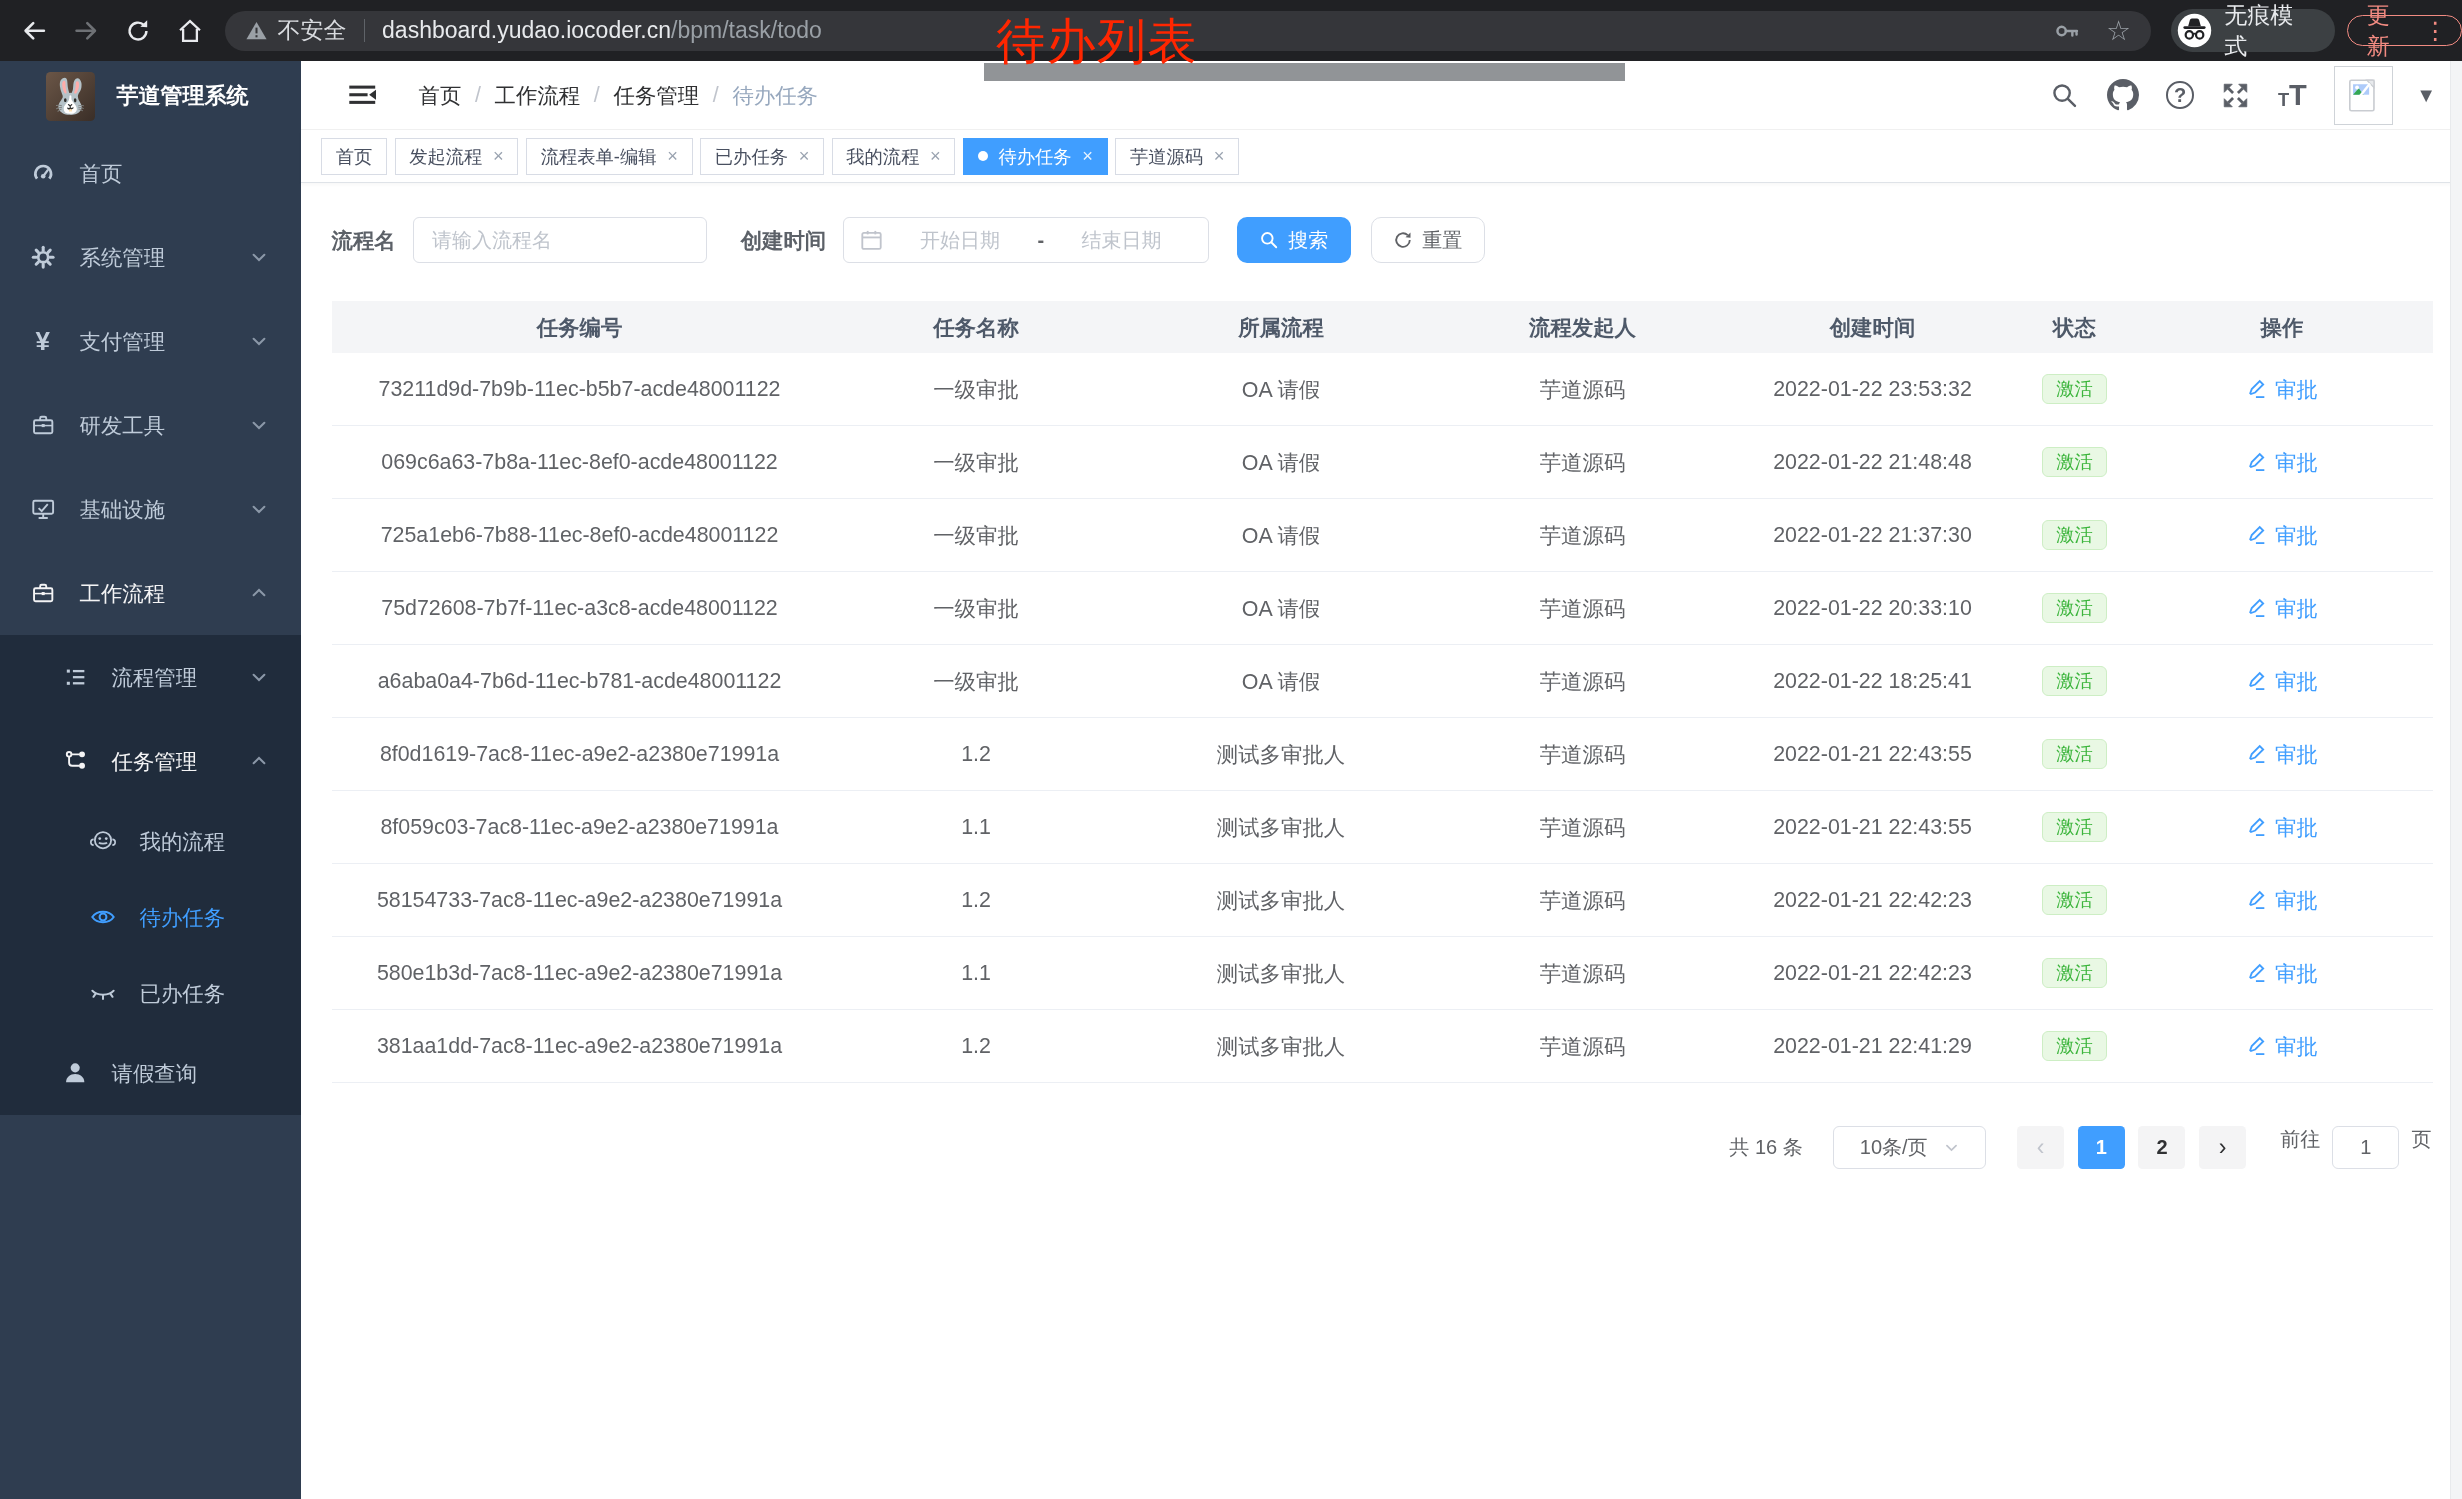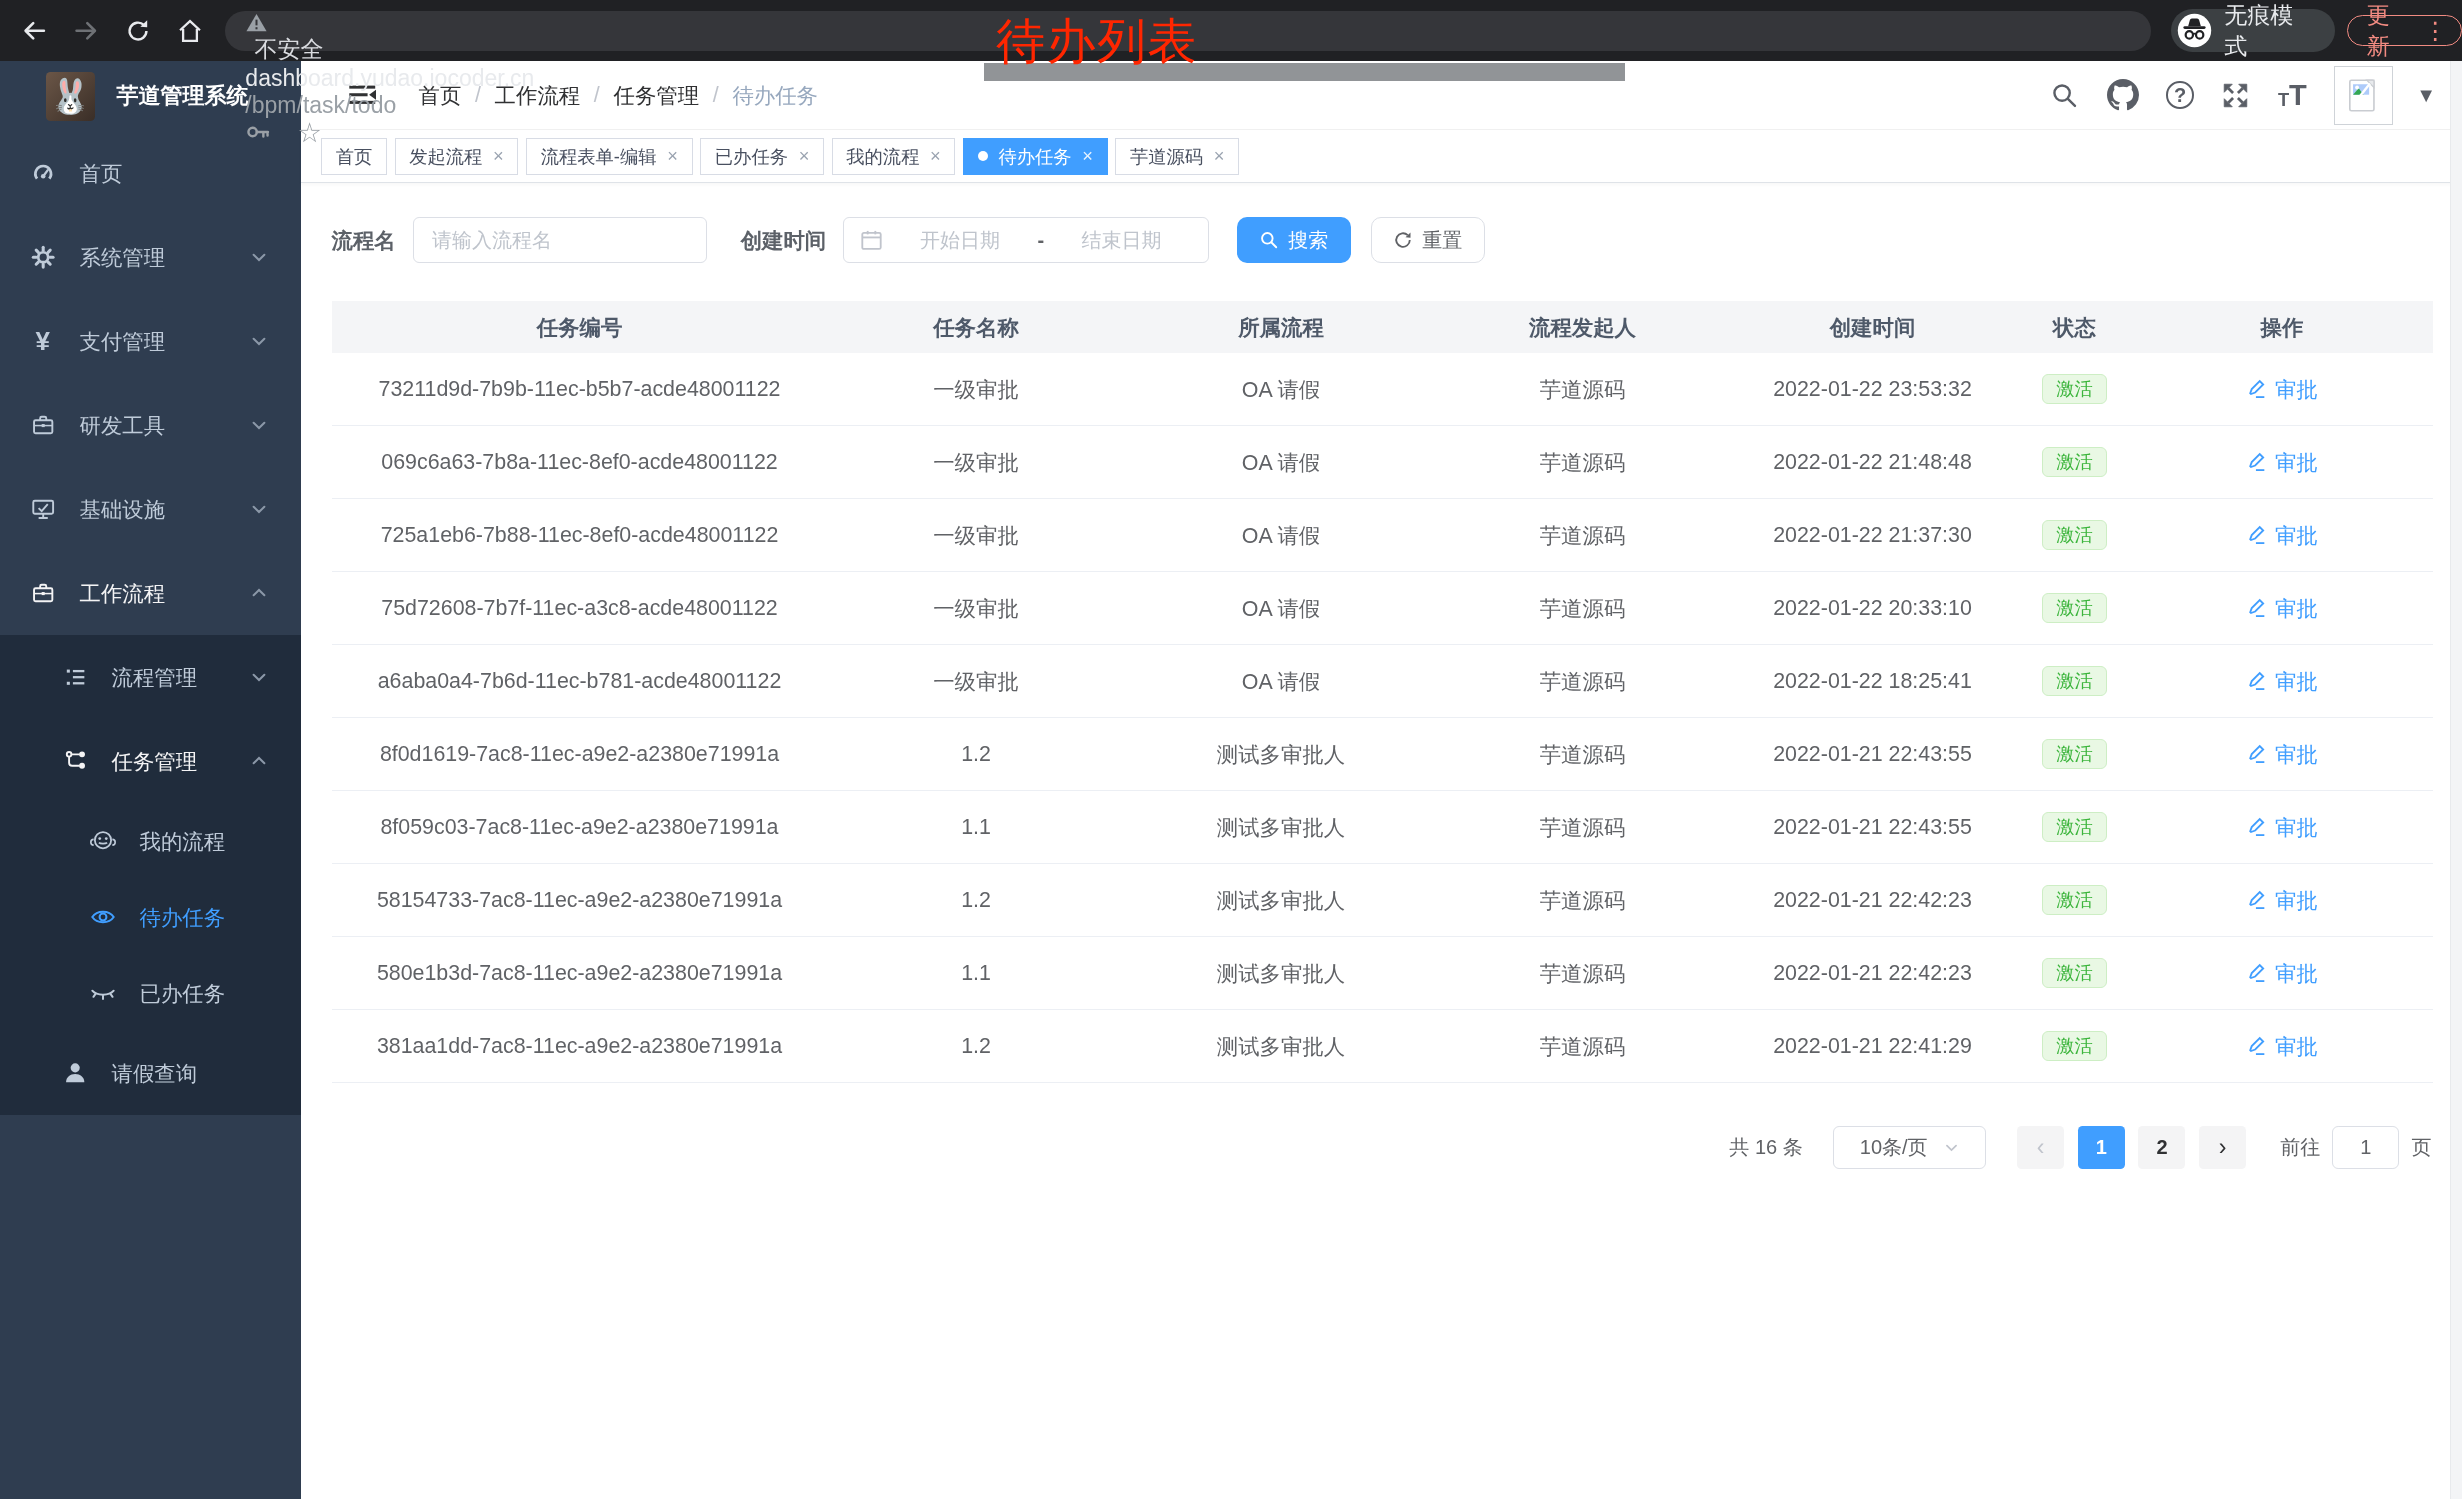--- a/index.html
+++ b/index.html
@@ -6,21 +6,21 @@
   html,body { width:2462px; height:1500px; overflow:hidden;
     font-family:"Liberation Sans","DejaVu Sans",sans-serif; background:#fff; }
 
   
   .browser { position:absolute; top:0; left:0; width:2462px; height:61px;
     background:#202124; display:flex; align-items:center; z-index:5; }
   .nav-ic { width:35px; height:35px; display:flex; align-items:center; justify-content:center;
     color:#e8eaed; margin-left:17px; }
   .nav-ic.dim { color:#6e7175; }
   .omnibox { margin-left:18.3px; width:1938px; height:40px; border-radius:20px; background:#35363a;
-    display:flex; padding:0 20px;flex-direction:column; }
+    display:flex; align-items:center; padding:0 20px; }
   .omni-warn { color:#9aa0a6; display:flex; align-items:center; }
   .omni-sec { color:#dadce0; font-size:23px; margin-left:9.2px; }
   .omni-sep { width:1.5px; height:23px; background:#5f6368; margin:0 17px; }
   .omni-host { color:#e8eaed; font-size:23px; }
   .omni-path { color:#9aa0a6; font-size:23px; }
   .omni-spacer { flex:1; }
   .omni-right { display:flex; align-items:center; gap:26px; color:#9aa0a6; }
   .star-glyph { font-size:27.5px; color:#9aa0a6; line-height:1; }
   .incog { margin-left:20px; height:43px; border-radius:21.4px; background:#3c4043;
     display:flex; align-items:center; padding:0 20px 0 6.1px; gap:12.2px; }
@@ -128,21 +128,21 @@
     display:flex; align-items:center; justify-content:center; gap:15.3px; color:#606266;
     cursor:pointer; margin-left:13.7px; }
   .psel .sel-caret { color:#c0c4cc; display:flex; }
   .pgroup { display:flex; align-items:center; gap:13.7px; margin-left:13.7px; }
   .pbtn { min-width:47px; height:43px; background:#f4f4f5; border-radius:4.6px; display:flex;
     align-items:center; justify-content:center; font-weight:bold; color:#303133;
     font-size:20px; cursor:pointer; }
   .pbtn.arrow { font-size:23px; font-weight:normal; }
   .pbtn.prev { color:#c0c4cc; }
   .pbtn.active { background:#409eff; color:#fff; }
-  .goto { display:flex; align-items:center; gap:12.2px; margin-left:17px; }
+  .goto { display:flex; gap:12.2px; margin-left:17px; }
   .goto-input { width:67px; height:43px; border:1.5px solid #dcdfe6; border-radius:6.1px;
     text-align:center; font-size:20px; color:#606266; outline:none;
     font-family:"Liberation Sans","DejaVu Sans",sans-serif; }
 
   
   .scrollbar { position:absolute; right:0; top:61px; width:12.2px; height:1439px;
     background:#f3f4f6; border-left:0.8px solid #e8eaed; z-index:3; }
 </style>
 </head>
 <body>

